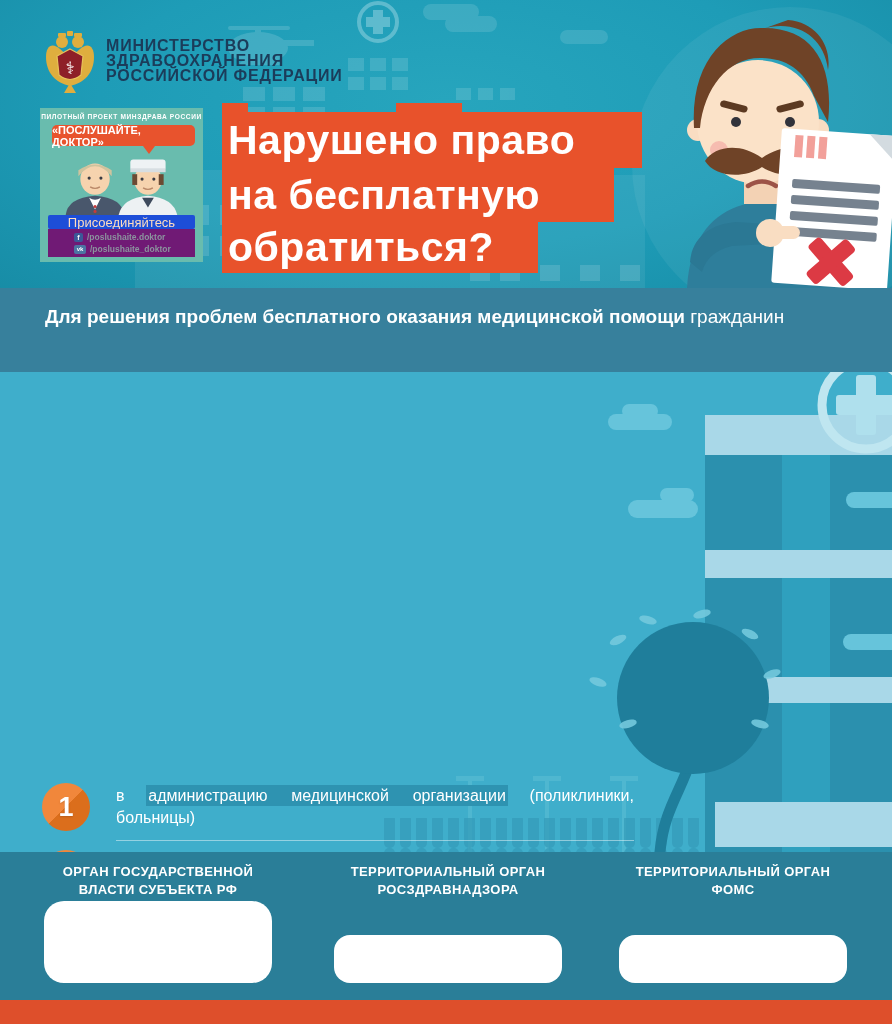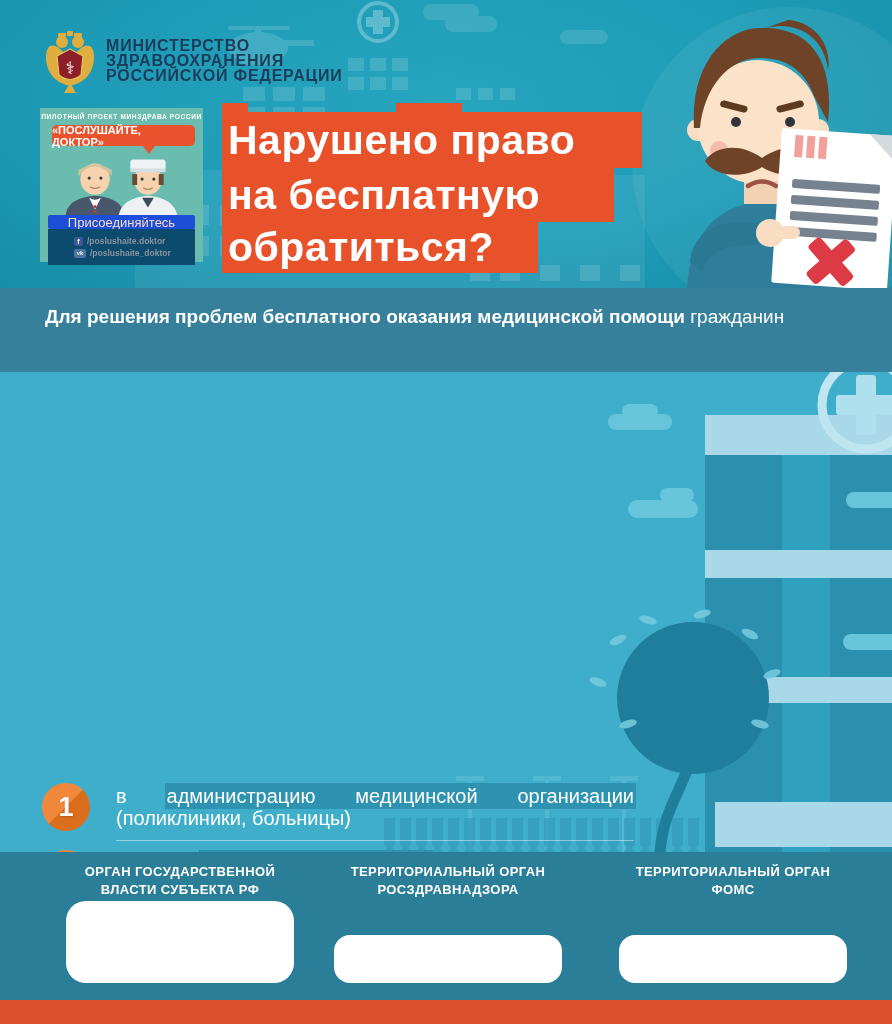--- a/index.html
+++ b/index.html
@@ -19,21 +19,21 @@
   .poster { position:absolute; left:40px; top:108px; width:163px; height:154px; background:#69bcae; }
   .poster-label { position:absolute; top:5px; left:0; right:0; text-align:center; color:#fff;
                   font-size:6.6px; letter-spacing:.6px; font-weight:bold; }
   .bubble { position:absolute; top:17px; left:12px; right:8px; height:21px; background:#e8532d; border-radius:5px;
             color:#fff; font-weight:bold; font-size:11px; display:flex; align-items:center; justify-content:center; }
   .bubble-tail { position:absolute; top:38px; left:103px; width:0; height:0;
                  border-left:6px solid transparent; border-right:6px solid transparent; border-top:8px solid #e8532d; }
   .poster-chars { position:absolute; top:42px; left:8px; }
   .join-strip { position:absolute; top:107px; left:8px; right:8px; height:14px; background:#1d4ed8; border-radius:2px;
                 color:#ffddbe; font-size:13px; display:flex; align-items:center; justify-content:center; }
-  .social-box { position:absolute; top:121px; left:8px; right:8px; height:36px; background:#0c4a6e;
+  .social-box { position:absolute; top:121px; left:8px; right:8px; height:28px; background:#701a75;
                 display:flex; flex-direction:column; justify-content:center; gap:2px; padding-left:26px; }
   .social-row { display:flex; align-items:center; gap:4px; color:#8b939e; font-size:8.5px; font-weight:bold; }
   .fb-icon { width:9px; height:9px; background:#3b5998; border-radius:2px; color:#fff; font-size:7px; font-weight:bold;
              display:flex; align-items:center; justify-content:center; }
   .vk-icon { width:12px; height:9px; background:#4c75a3; border-radius:2px; color:#fff; font-size:6px; font-weight:bold;
              display:flex; align-items:center; justify-content:center; }
 
   
   .hl-tab { position:absolute; background:#e8522b; height:9px; top:103px; }
   .hl-tab.t1 { left:222px; width:26px; } .hl-tab.t2 { left:396px; width:66px; }
@@ -54,28 +54,28 @@
   .list { position:absolute; left:0; top:372px; width:892px; height:480px; background:#3faecb; }
   .list-decor { position:absolute; left:0; top:0; }
   .steps { position:absolute; left:30px; top:402px; width:604px; }
   .step { display:flex; align-items:center; gap:14px; padding:9px 0; }
   .step-numwrap { width:72px; flex:none; display:flex; justify-content:center; }
   .step-num { background:linear-gradient(135deg,#f1873b 50%,#db6e1c 50%); border-radius:50%; color:#fff;
               font-weight:bold; display:flex; align-items:center; justify-content:center;
               text-shadow:0 1px 2px rgba(0,0,0,.15); }
   .step-num.s1,.step-num.s2 { width:48px; height:48px; font-size:27px; }
   .step-num.s3,.step-num.s4 { width:56px; height:56px; font-size:31px; }
-  .step-text { width:518px; color:#fff; font-size:20px; line-height:22px; text-align:justify; text-align-last:left; }
+  .step-text { width:518px; color:#fff; font-size:16px; line-height:22px; text-align:justify; text-align-last:left; }
   .hl { background:#2e93b1; box-shadow:0 0 0 2px #2e93b1; }
   .divider { height:1px; width:518px; margin-left:86px; background:rgba(255,255,255,.45); }
 
   
   .bottom { position:absolute; left:0; top:852px; width:892px; height:148px; background:#2a7e98; }
   .org-col { position:absolute; top:0; width:280px; display:flex; flex-direction:column; align-items:center; }
-  .org-col.c1 { left:40px; } .org-col.c2 { left:308px; } .org-col.c3 { left:593px; }
+  .org-col.c1 { left:18px; } .org-col.c2 { left:308px; } .org-col.c3 { left:593px; }
   .org-title { margin-top:11px; height:38px; color:#fff; font-weight:bold; font-size:13px; line-height:18px;
                letter-spacing:.4px; text-align:center; white-space:pre-line; }
   .org-box { background:#fff; width:228px; }
   .c1 .org-box { margin-top:0; height:82px; border-radius:20px; }
   .c2 .org-box, .c3 .org-box { margin-top:34px; height:48px; border-radius:16px; }
 
   .strip { position:absolute; left:0; top:1000px; width:892px; height:24px; background:#de4f2b; }
 </style>
 </head>
 <body>

